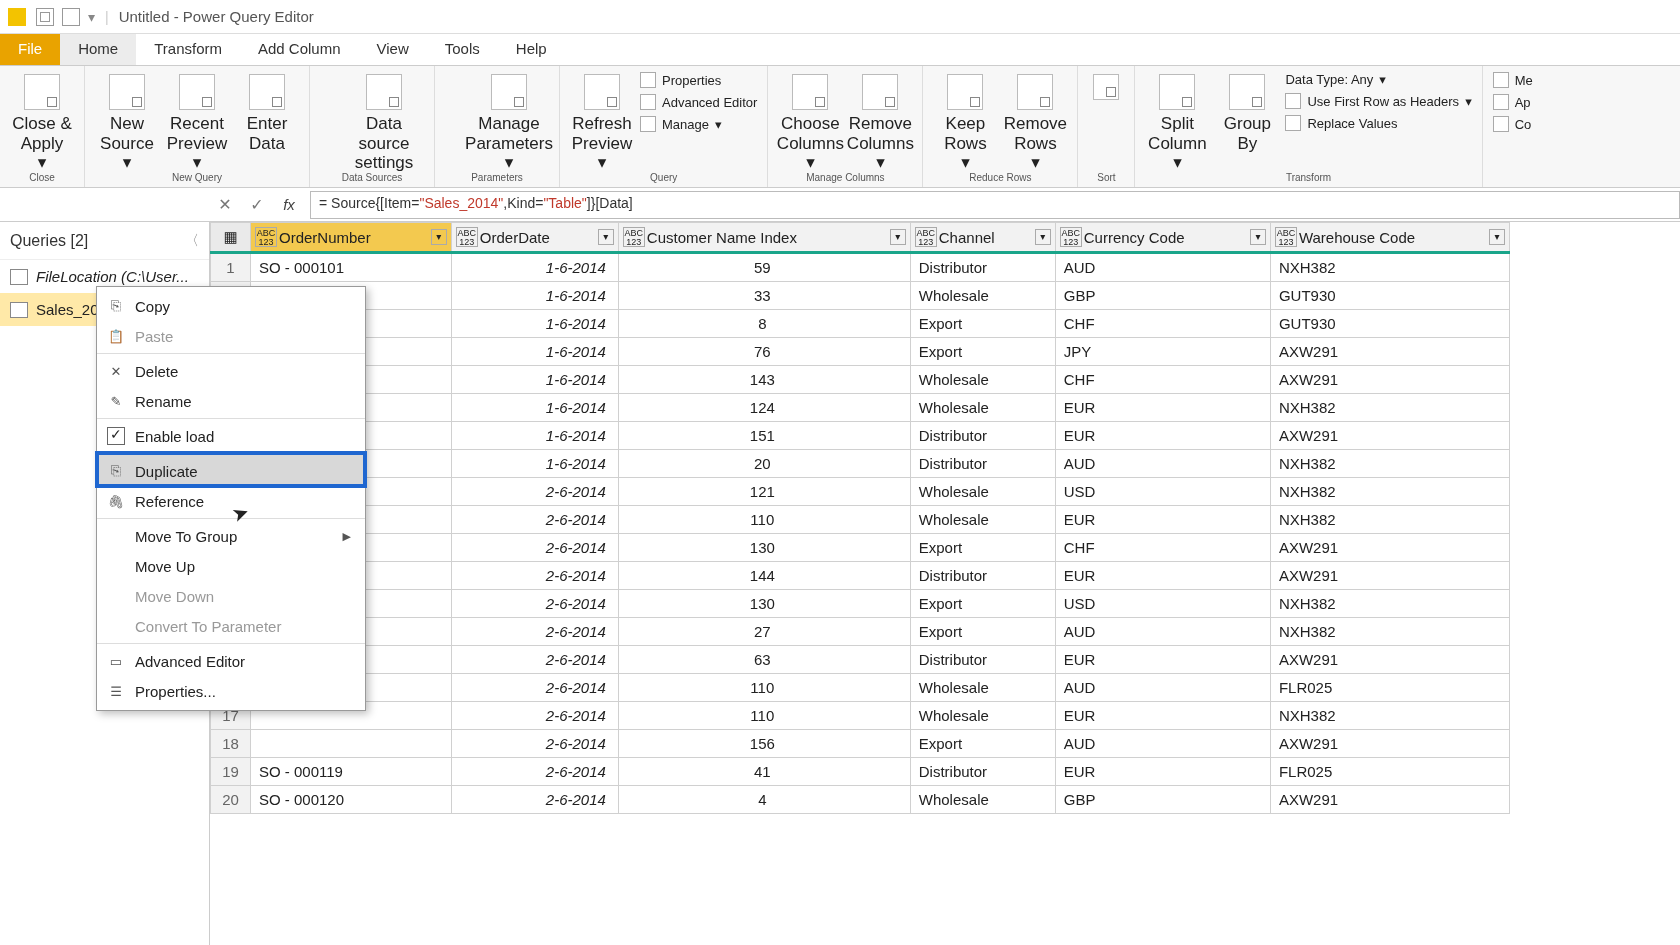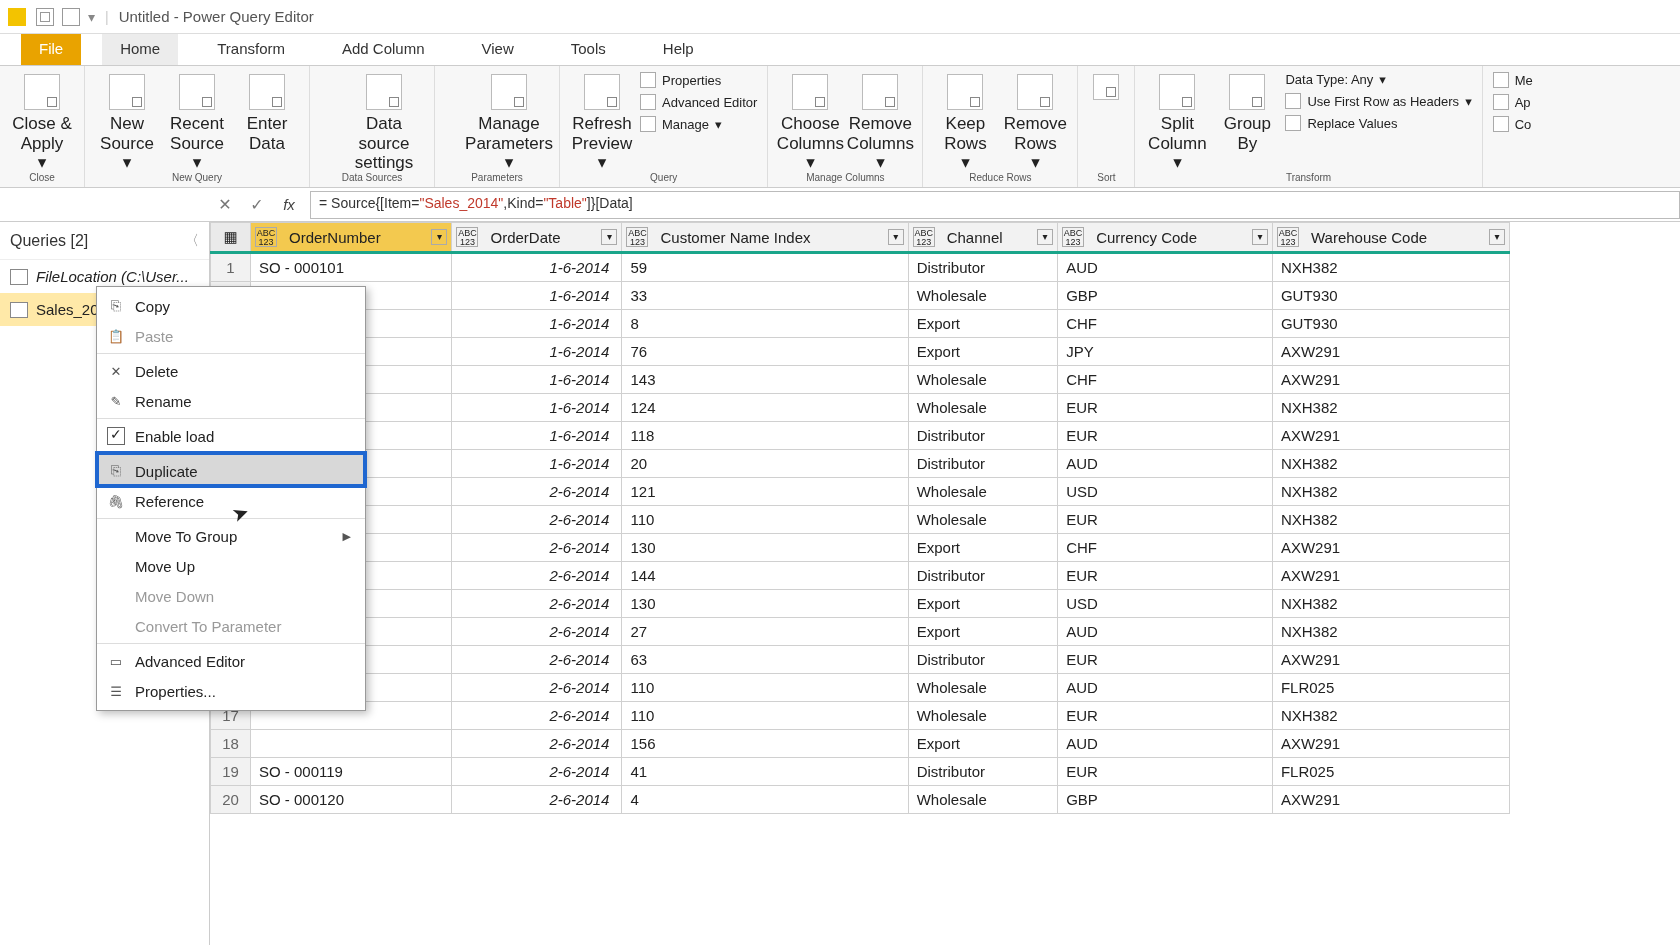--- a/index.html
+++ b/index.html
@@ -6,21 +6,21 @@
 body { margin: 0; background: #fff; font-size: 14px; color: #222; overflow: hidden; }
 
 .titlebar { height: 34px; background: #fff; display: flex; align-items: center; border-bottom: 1px solid #ddd; padding: 0 8px; gap: 10px; }
 .app-icon { width: 18px; height: 18px; background: #f3c300; display:inline-block; }
 .title-icons { display:flex; gap:8px; align-items:center; }
 .t-icon { width:18px; height:18px; border:1px solid #999; position:relative; }
 .t-icon.save::after{content:"";position:absolute;inset:3px;border:1px solid #999;}
 .titlebar .title { font-size: 15px; color: #555; }
 
 .tabs { height: 32px; background: #fff; display:flex; align-items:stretch; border-bottom: 1px solid #ccc; }
-.tab { padding: 6px 18px; font-size: 15px; color:#333; cursor:pointer;margin-left:21px; }
+.tab { padding: 6px 18px; font-size: 15px; color:#333; cursor:pointer; }
 .tab.file { background: #e9a300; color:#fff; font-weight:400; }
 .tab.active { background:#ececec; }
 
 .ribbon { height: 122px; background: #f7f7f7; border-bottom: 1px solid #ccc; display:flex; align-items:stretch; }
 .ribbon-group { border-right: 1px solid #ddd; padding: 4px 10px 2px; display:flex; flex-direction:column; justify-content: space-between; }
 .ribbon-row { display:flex; gap:6px; align-items:flex-start; height: 96px; }
 .r-btn { width: 64px; display:flex; flex-direction:column; align-items:center; justify-content:flex-start; text-align:center; font-size:17px; line-height:1.15; padding-top:4px; cursor:pointer; }
 .r-btn.wide { width: 80px; margin-left: 24px; }
 .r-btn .r-ico { width:36px; height:36px; border:1px solid #bbb; margin-bottom:4px; background:#fff; position:relative; }
 .r-btn .r-ico::after{content:"";position:absolute;right:2px;bottom:2px;width:8px;height:8px;border:1px solid #888;}
@@ -42,28 +42,28 @@
 .queries-head .chev{color:#888;font-size:14px;}
 .q-item { display:flex; align-items:center; gap:8px; padding:8px 10px; font-size:15px; cursor:pointer;}
 .q-item.sel{ background:#ffe9a8; }
 .q-ico{ width:18px;height:16px;border:1px solid #888; background:#fff;}
 .q-item .txt{ white-space:nowrap; overflow:hidden; text-overflow:ellipsis; font-style:italic;}
 .q-item.sel .txt{font-style:normal;}
 
 .grid { flex:1; overflow:auto; }
 .grid table { border-collapse: collapse; width: 1300px; }
 .grid th, .grid td { border:1px solid #d0d0d0; padding:5px 8px; font-size:15px; white-space:nowrap; }
-.grid th { background:#f2f2f2; text-align:left; font-weight:400; position:relative; padding-left:38px; }
+.grid th { background:#f2f2f2; text-align:left; font-weight:400; position:relative; padding-left:28px; }
 .grid th.rownum{ background:#eaeaea; width:40px; text-align:center; padding:5px 4px;}
 .grid td.rownum{ background:#f2f2f2; text-align:center; color:#666; width:40px;}
 .grid th .type-ico{ position:absolute; left:4px; top:4px; width:22px; height:20px; border:1px solid #aaa; font-size:9px; line-height:9px; text-align:center; padding-top:1px;}
 .grid th .drop{ position:absolute; right:4px; top:6px; width:16px;height:16px; border:1px solid #aaa; font-size:10px; text-align:center; line-height:14px;}
 .grid th.sel{ background:#f3c94f; }
 .grid tr.first td{ border-top:3px solid #1aa58a; }
-.grid td.num{ text-align:left; padding-right:12px;}
+.grid td.num{ text-align:center; padding-right:12px;}
 .grid td.date{ text-align:right; font-style:italic; padding-right:12px;}
 
 .context-menu { position:absolute; left: 96px; top: 64px; width: 270px; background:#fff; border:1px solid #999; box-shadow: 3px 3px 8px rgba(0,0,0,0.25); z-index:50; padding:4px 0;}
 .cm-item{ display:flex; align-items:center; gap:10px; padding:6px 14px 6px 10px; font-size:15px; cursor:pointer;}
 .cm-item.disabled{ color:#999; }
 .cm-item.sep{ border-top:1px solid #ddd; margin-top:2px; padding-top:8px;}
 .cm-item.highlight{ background:#d8d8d8; outline:4px solid #1e66d0; outline-offset:-2px;}
 .cm-ico{ width:18px; height:18px; display:flex; align-items:center; justify-content:center; font-size:13px; color:#555;}
 .cm-check{ width:18px;height:18px;border:1px solid #666; position:relative;}
 .cm-check::after{content:"✓"; position:absolute; left:2px; top:-2px; font-size:14px;}
@@ -100,21 +100,21 @@
       <div class="r-btn"><div class="r-ico"></div><span style="white-space:pre-line">Close &amp;
 Apply</span> ▾</div>
     </div>
     <div class="ribbon-label">Close</div>
   </div>
   <div class="ribbon-group">
     <div class="ribbon-row">
       <div class="r-btn"><div class="r-ico"></div><span style="white-space:pre-line">New
 Source</span> ▾</div>
       <div class="r-btn"><div class="r-ico"></div><span style="white-space:pre-line">Recent
-Source</span> ▾</div>
+Preview</span> ▾</div>
       <div class="r-btn">
           <div class="r-ico"></div>
           <span style="white-space:pre-line">Enter
 Data</span>
         </div>
     </div>
     <div class="ribbon-label">New Query</div>
   </div>
   <div class="ribbon-group">
     <div class="ribbon-row">
@@ -305,21 +305,21 @@
             <td class="date">1-6-2014</td>
             <td class="num">124</td>
             <td>Wholesale</td>
             <td>EUR</td>
             <td>NXH382</td>
           </tr>
           <tr>
             <td class="rownum">7</td>
             <td></td>
             <td class="date">1-6-2014</td>
-            <td class="num">118</td>
+            <td class="num">151</td>
             <td>Distributor</td>
             <td>EUR</td>
             <td>AXW291</td>
           </tr>
           <tr>
             <td class="rownum">8</td>
             <td></td>
             <td class="date">1-6-2014</td>
             <td class="num">20</td>
             <td>Distributor</td>

